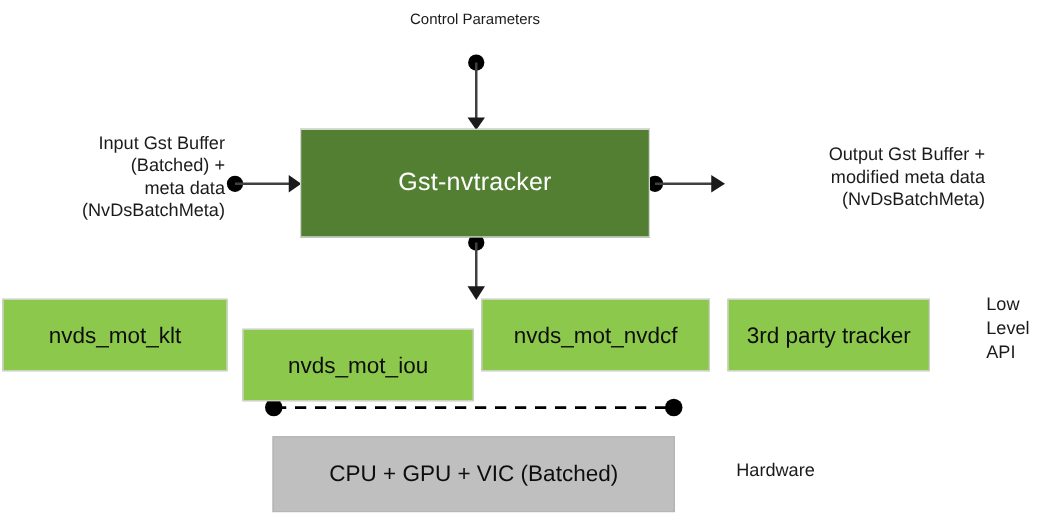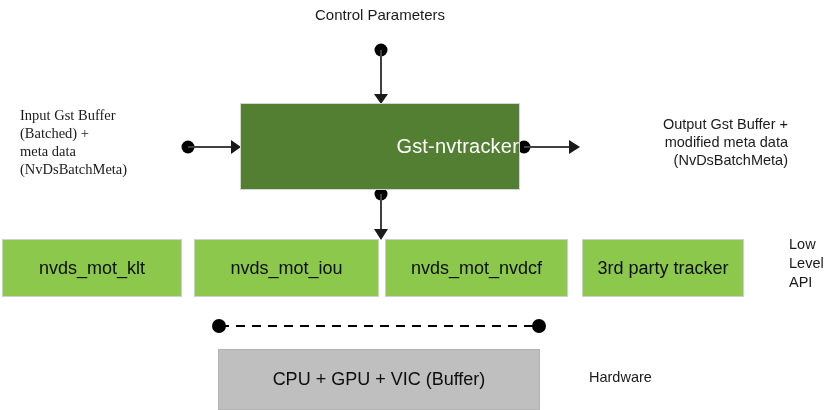--- a/index.html
+++ b/index.html
@@ -26,26 +26,26 @@
     font-family: "Liberation Sans", sans-serif;
     font-size: 14.5px;
     line-height: 18px;
     color: #1a1a1a;
     white-space: pre-line;
   }
   #control-params-label {
     left: 280px; top: 6px;
     width: 200px;
     text-align: center;
-    font-size: 15px;
+    font-size: 12px;
   }
   #input-label {
     left: 20px; top: 106px;
     width: 160px;
-    font-family: Liberation Serif, serif;
+    text-align: right;
   }
   #output-label {
     left: 588px; top: 115px;
     width: 200px;
     text-align: right;
   }
   #lowlevel-label {
     left: 789px; top: 235px;
     width: 60px;
     text-align: left;
@@ -59,21 +59,21 @@
 
   
   #main-box {
     left: 240px; top: 103px;
     width: 280px; height: 87px;
     background: #537f33;
     border: 1px solid #d4d4d4;
     box-sizing: border-box;
     display: flex;
     align-items: center;
-    justify-content: flex-end;
+    justify-content: center;
   }
   #main-box .box-text {
     color: #ffffff;
     font-size: 20px;
     font-family: "Liberation Sans", sans-serif;
     letter-spacing: 0.2px;
   }
 
   .ll-box {
     position: absolute;
@@ -85,21 +85,21 @@
     display: flex;
     align-items: center;
     justify-content: center;
   }
   .ll-box .box-text {
     color: #0d0d0d;
     font-size: 18px;
     font-family: "Liberation Sans", sans-serif;
   }
   #ll-box-0 { left: 2px;   width: 180px; }
-  #ll-box-1 { left: 194px; width: 185px; }
+  #ll-box-1 { left: 194px; width: 185px; margin-top: 24px; }
   #ll-box-2 { left: 385px; width: 183px; }
   #ll-box-3 { left: 582px; width: 162px; }
 
   #hw-box {
     left: 218px; top: 349px;
     width: 322px; height: 61px;
     background: #bfbfbf;
     border: 1px solid #b3b3b3;
     box-sizing: border-box;
     display: flex;
@@ -194,16 +194,16 @@
 
   <div class="ll-box" id="ll-box-2">
     <span class="box-text">nvds_mot_nvdcf</span>
   </div>
 
   <div class="ll-box" id="ll-box-3">
     <span class="box-text">3rd party tracker</span>
   </div>
 
   <div class="abs" id="hw-box">
-    <span class="box-text">CPU + GPU + VIC (Buffer)</span>
+    <span class="box-text">CPU + GPU + VIC (Batched)</span>
   </div>
 
 </div>
 
 </body></html>

